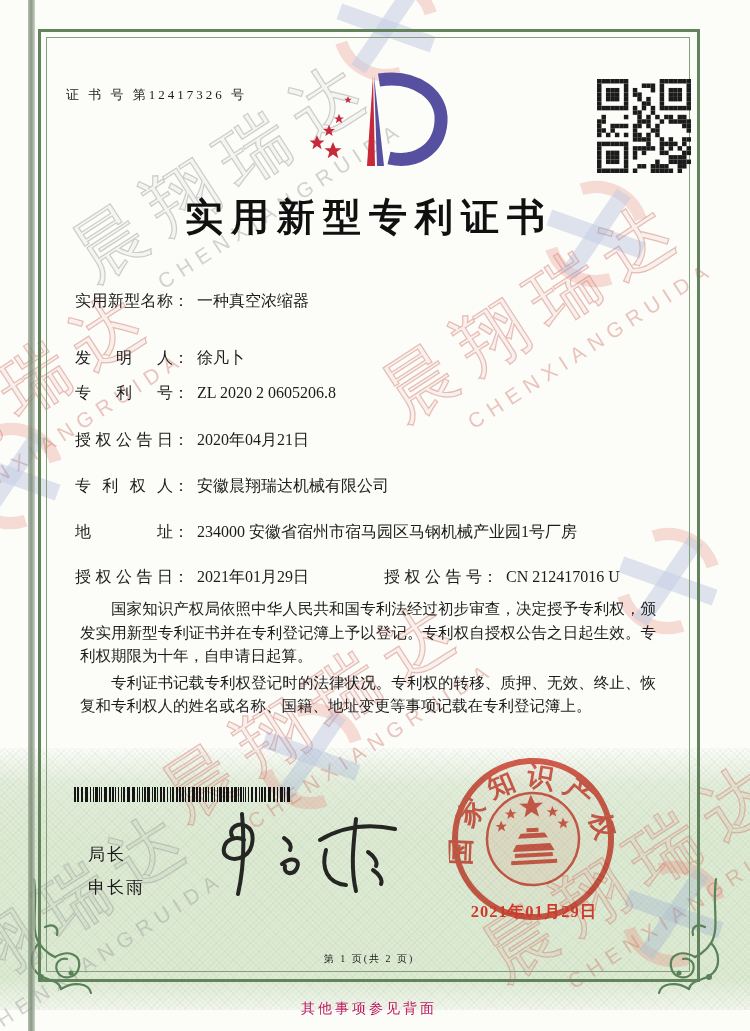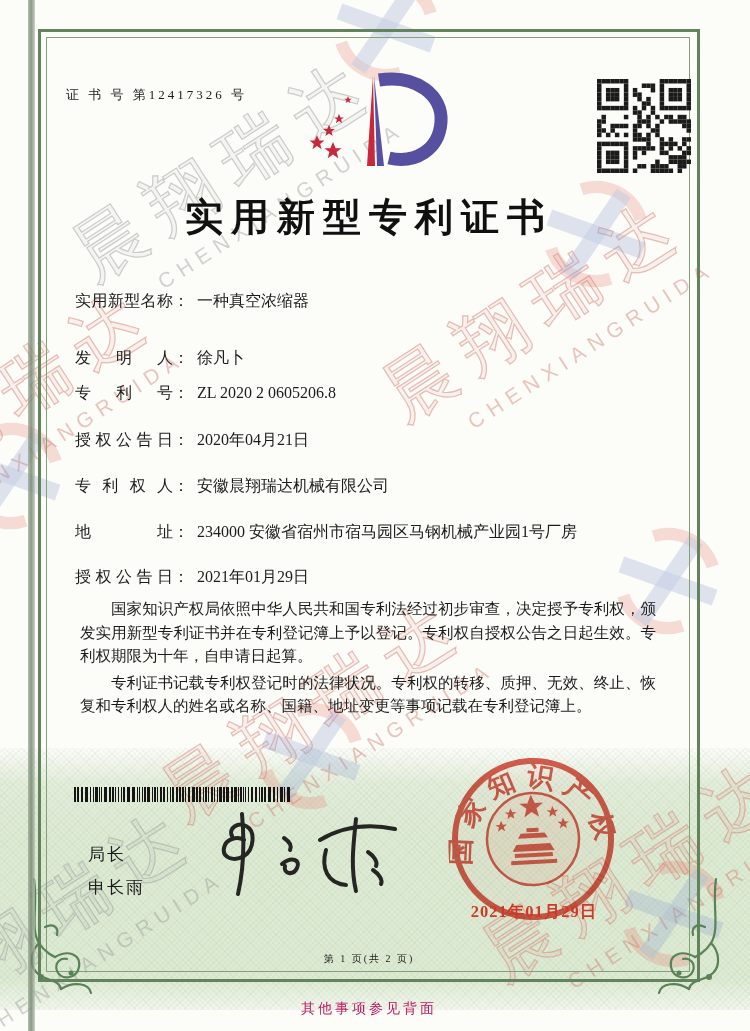--- a/index.html
+++ b/index.html
@@ -402,20 +402,23 @@
     <span class="flabel">授权公告日</span><span class="fcolon">：</span><span class="fvalue">2020年04月21日</span>
   </div>
   <div class="frow" style="top:476px">
     <span class="flabel">专利权人</span><span class="fcolon">：</span><span class="fvalue">安徽晨翔瑞达机械有限公司</span>
   </div>
   <div class="frow" style="top:522px">
     <span class="flabel">地址</span><span class="fcolon">：</span><span class="fvalue">234000 安徽省宿州市宿马园区马钢机械产业园1号厂房</span>
   </div>
   <div class="frow" style="top:567px">
     <span class="flabel">授权公告日</span><span class="fcolon">：</span><span class="fvalue">2021年01月29日</span>
+    <span class="grant2">
+      <span class="flabel">授权公告号</span><span class="fcolon">：</span><span class="fvalue">CN 212417016 U</span>
+    </span>
   </div>
 
   <div class="body-text">
     <p>国家知识产权局依照中华人民共和国专利法经过初步审查，决定授予专利权，颁发实用新型专利证书并在专利登记簿上予以登记。专利权自授权公告之日起生效。专利权期限为十年，自申请日起算。</p>
     <p>专利证书记载专利权登记时的法律状况。专利权的转移、质押、无效、终止、恢复和专利权人的姓名或名称、国籍、地址变更等事项记载在专利登记簿上。</p>
   </div>
 
   <div class="barcode"><svg width="217" height="15" viewBox="0 0 217 15">
         <rect x="0" y="0" width="2" height="15" fill="#151515"></rect>
         <rect x="3" y="0" width="2" height="15" fill="#151515"></rect>

